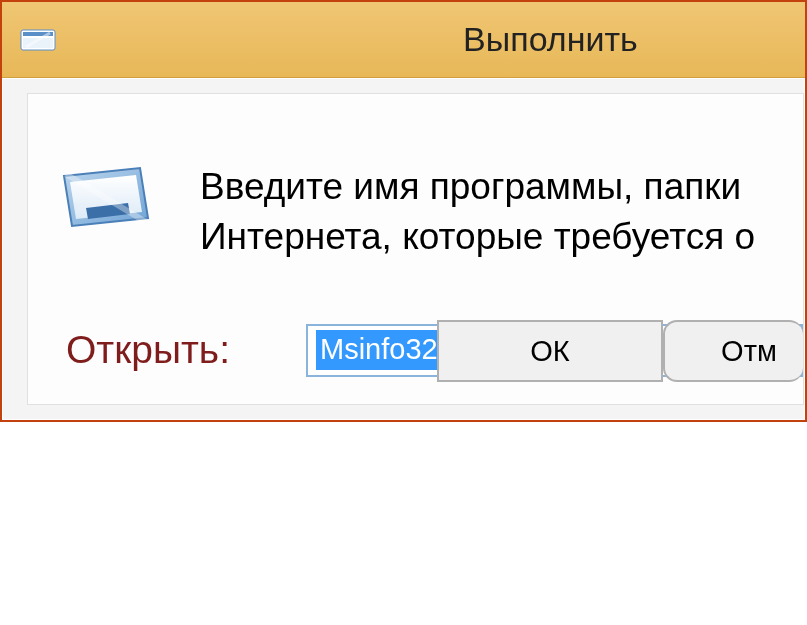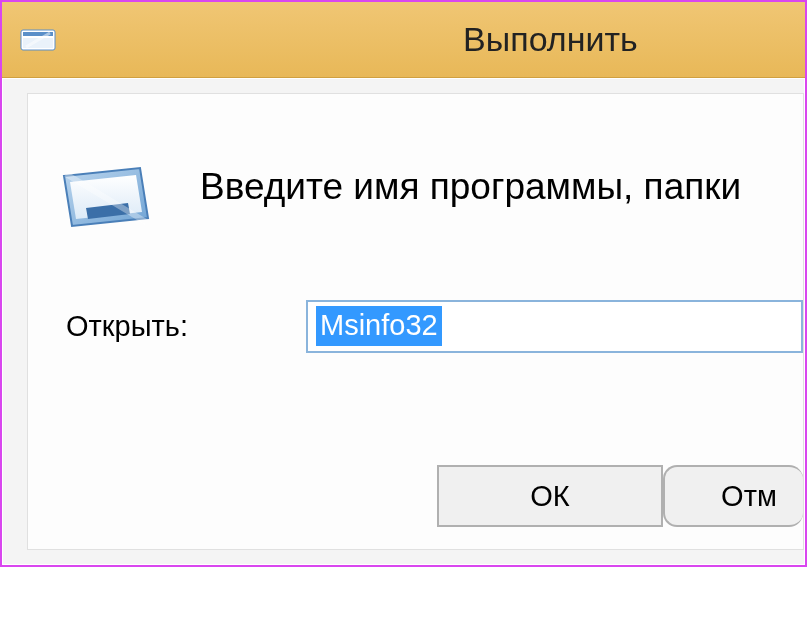--- a/index.html
+++ b/index.html
@@ -1,22 +1,22 @@
 <!DOCTYPE html>
 <html><head>
   <meta charset="utf-8">
   <style>
     * { box-sizing: border-box; margin: 0; padding: 0; }
     html, body { width: 807px; height: 625px; overflow: hidden; font-family: 'Segoe UI', Tahoma, sans-serif; background: #fff; }
     
     .window {
       position: absolute;
       top: 0; left: 0;
-      width: 807px; height: 567px;
-      border: 2px solid #d946ef;
+      width: 807px; height: 422px;
+      border: 2px solid #c2410c;
       background: #fff;
     }
     
     .titlebar {
       height: 76px;
       background: linear-gradient(to bottom, #f0c674 0%, #e8b858 100%);
       border-bottom: 1px solid #d0a040;
       display: flex;
       align-items: center;
       padding-left: 16px;
@@ -85,22 +85,22 @@
       overflow: hidden;
     }
     
     .row-input {
       display: flex;
       align-items: center;
       padding: 62px 0 0 38px;
     }
     
     .open-label {
-      font-size: 29px;
-      color: #000000;
+      font-size: 39px;
+      color: #7f1d1d;
       width: 240px;
       flex-shrink: 0;
     }
     
     .open-field {
       flex: 1;
       height: 53px;
       border: 2px solid #8ab4dc;
       background: #fff;
       padding: 4px 8px;
@@ -172,20 +172,21 @@
               </linearGradient>
             </defs>
             <path d="M8 12 L84 4 L92 54 L16 62 Z" fill="url(#g1)" stroke="#4a7fb8" stroke-width="2"></path>
             <path d="M14 18 L80 11 L86 48 L20 55 Z" fill="url(#g2)"></path>
             <path d="M30 44 L72 39 L74 50 L32 55 Z" fill="#3b6fa8"></path>
             <path d="M10 10 L90 58" stroke="#fff" stroke-width="6" opacity="0.35"></path>
           </svg>
         </span>
         <div class="desc">
           <div>Введите имя программы, папки</div>
+          <div>Интернета, которые требуется о</div>
         </div>
       </div>
 
       <div class="row-input">
         <div class="open-label">Открыть:</div>
         <div class="open-field">
           <span class="field-sel">Msinfo32</span>
         </div>
       </div>
 

